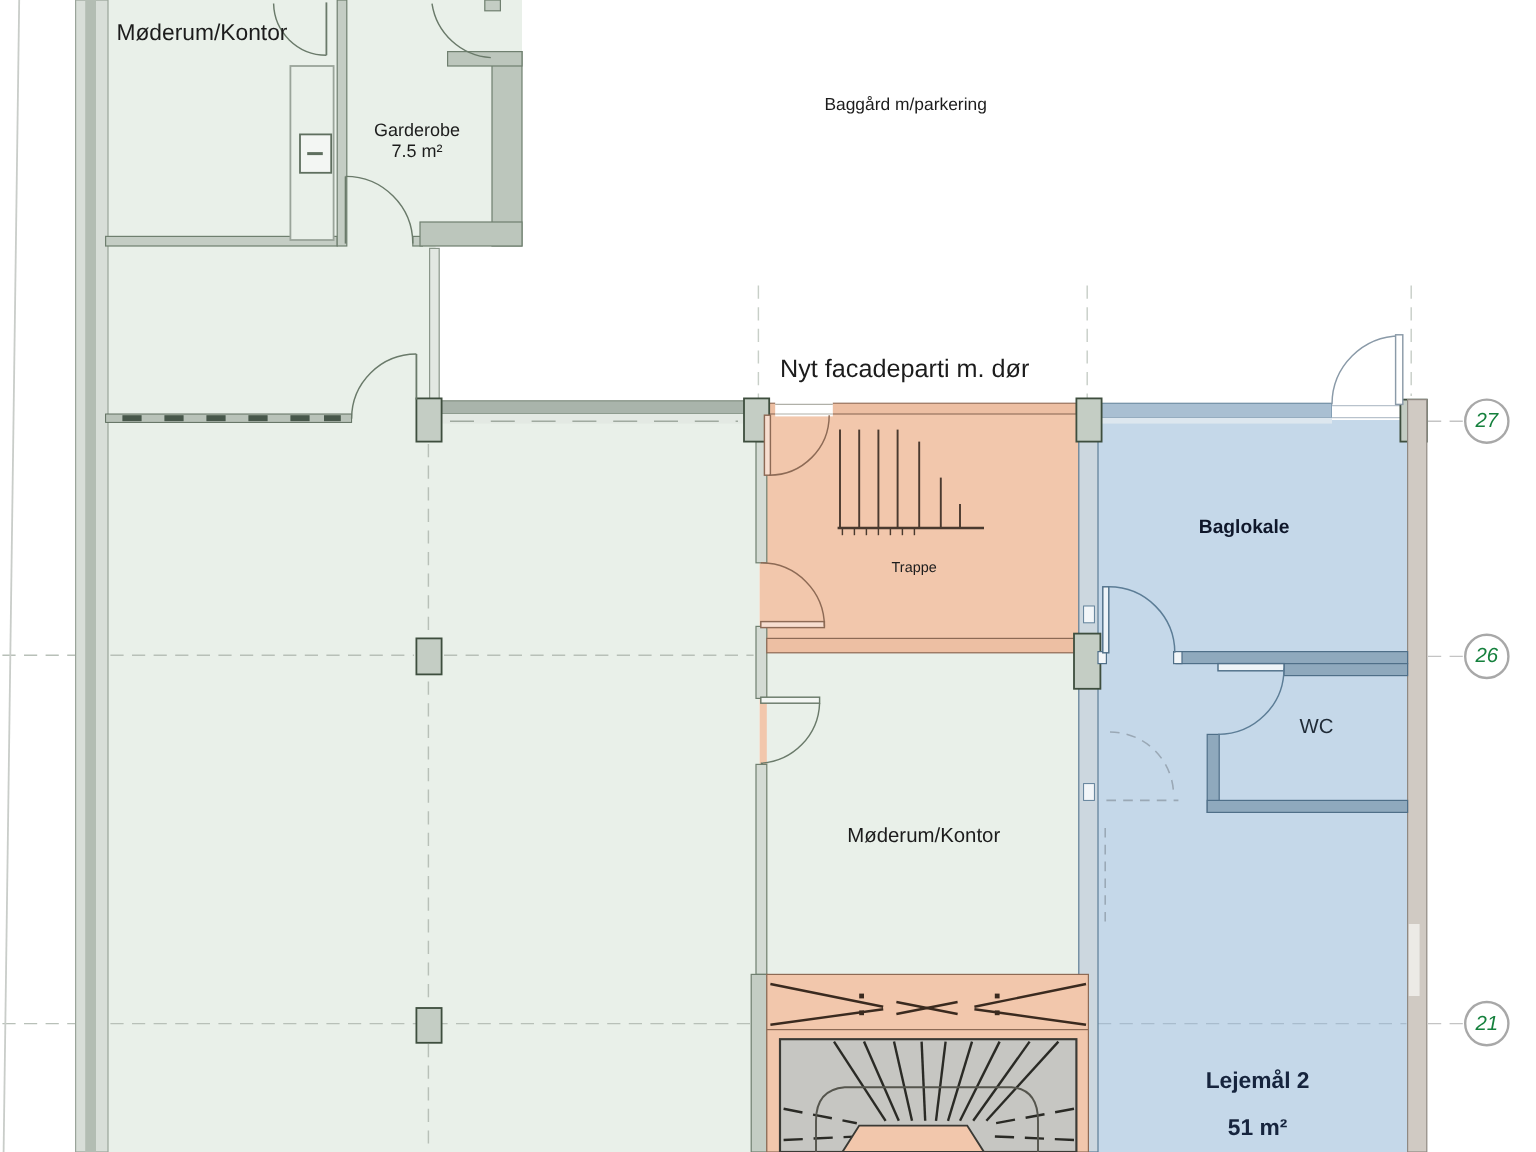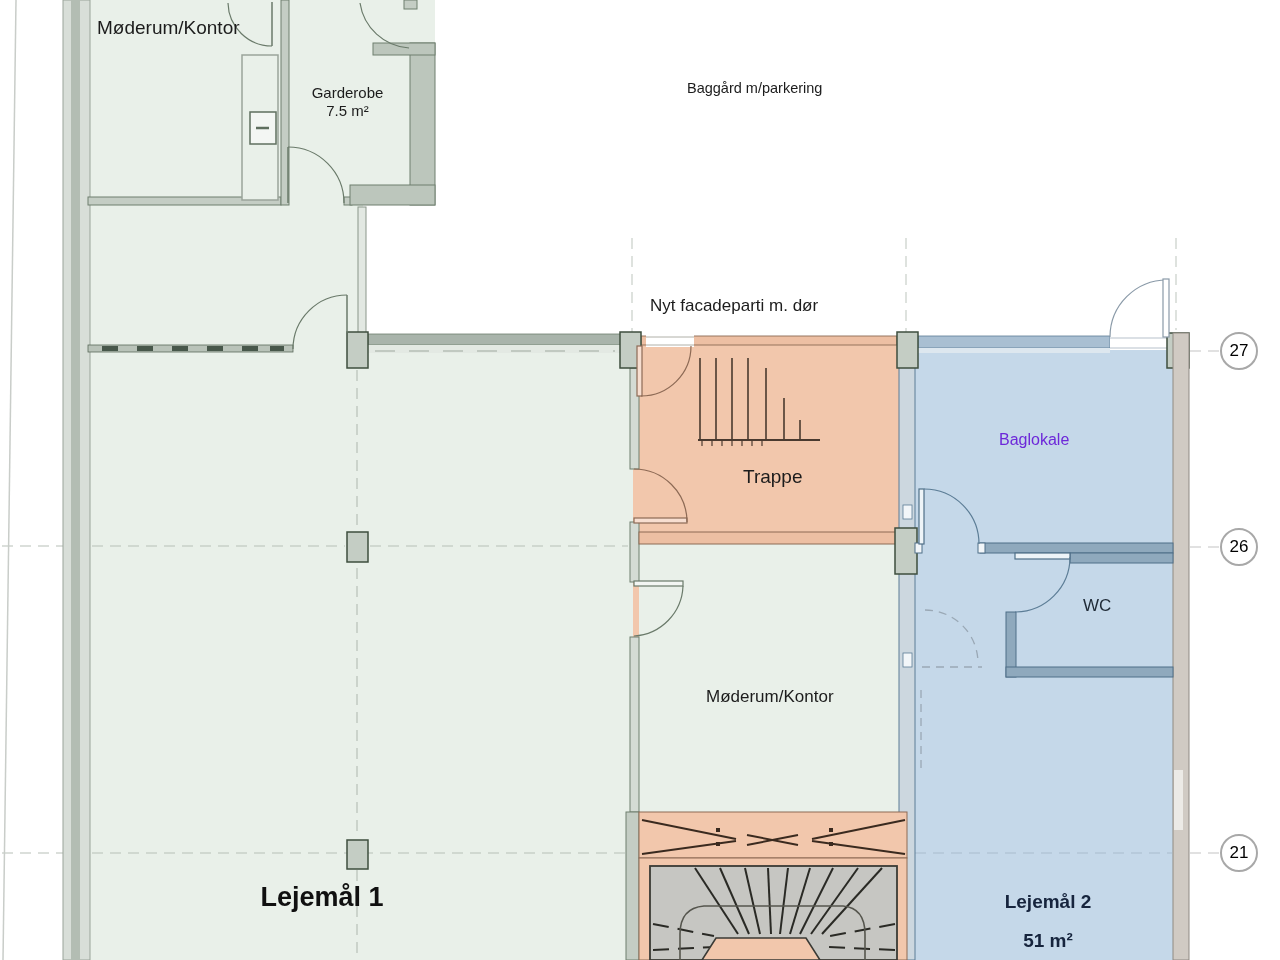--- a/index.html
+++ b/index.html
@@ -1,33 +1,33 @@
 <!DOCTYPE html>
 <html><head>
 <meta charset="utf-8">
 <style>
   html,body{margin:0;padding:0;background:#fff;}
   .stage{position:relative;width:1280px;height:960px;background:#ffffff;overflow:hidden;
          font-family:"Liberation Sans", sans-serif;}
   .stage svg{position:absolute;left:0;top:0;}
   .lbl{position:absolute;color:#1c1c1c;white-space:nowrap;}
   .lbl-moderum-top{left:97px;top:17px;font-size:19px;}
-  .lbl-garderobe{left:290px;top:84px;width:115px;text-align:center;font-size:15px;line-height:18px;}
+  .lbl-garderobe{left:290px;top:100px;width:115px;text-align:center;font-size:15px;line-height:18px;}
   .lbl-baggard{left:687px;top:80px;font-size:14.5px;}
-  .lbl-facade-note{left:650px;top:296px;font-size:17px;}
-  .lbl-trappe{left:743px;top:466px;font-size:19px;}
-  .lbl-baglokale{left:999px;top:431px;font-size:16px;color:#6d28d9;}
+  .lbl-facade-note{left:650px;top:296px;font-size:21px;}
+  .lbl-trappe{left:743px;top:466px;font-size:12px;}
+  .lbl-baglokale{left:999px;top:431px;font-size:16px;color:#0f172a;font-weight:bold;}
   .lbl-wc{left:1083px;top:596px;font-size:17px;color:#1f2a36;}
   .lbl-moderum-center{left:706px;top:687px;font-size:17px;}
   .lbl-lejemaal1{left:232px;top:878px;width:180px;text-align:center;
                  font-size:27px;font-weight:bold;color:#101010;line-height:39px;}
   .lbl-lejemaal2{left:958px;top:882px;width:180px;text-align:center;
                  font-size:19px;font-weight:bold;color:#16243d;line-height:39px;}
   .bubble{position:absolute;width:34px;height:34px;border:2.5px solid #a8a8a8;border-radius:50%;
-          background:#fff;color:#000000;font-size:17px;display:flex;align-items:center;justify-content:center;}
+          background:#fff;color:#15803d;font-size:17px;display:flex;align-items:center;justify-content:center;font-style:italic;}
   .bubble-27{left:1220px;top:332px;}
   .bubble-26{left:1220px;top:528px;}
   .bubble-25{left:1220px;top:834px;}
 </style>
 </head>
 <body>
 
 <div class="stage">
 
 <svg width="1280" height="960" viewBox="0 0 1280 960">
@@ -272,21 +272,20 @@
 
 <div class="lbl lbl-trappe">Trappe</div>
 
 <div class="lbl lbl-baglokale">Baglokale</div>
 
 <div class="lbl lbl-wc">WC</div>
 
 <div class="lbl lbl-moderum-center">Møderum/Kontor</div>
 
 <div class="lbl lbl-lejemaal1">
-  <div>Lejemål 1</div>
 </div>
 
 <div class="lbl lbl-lejemaal2">
   <div>Lejemål 2</div>
   <div>51 m²</div>
 </div>
 
 <div class="bubble bubble-27">27</div>
 <div class="bubble bubble-26">26</div>
 <div class="bubble bubble-25">21</div>

